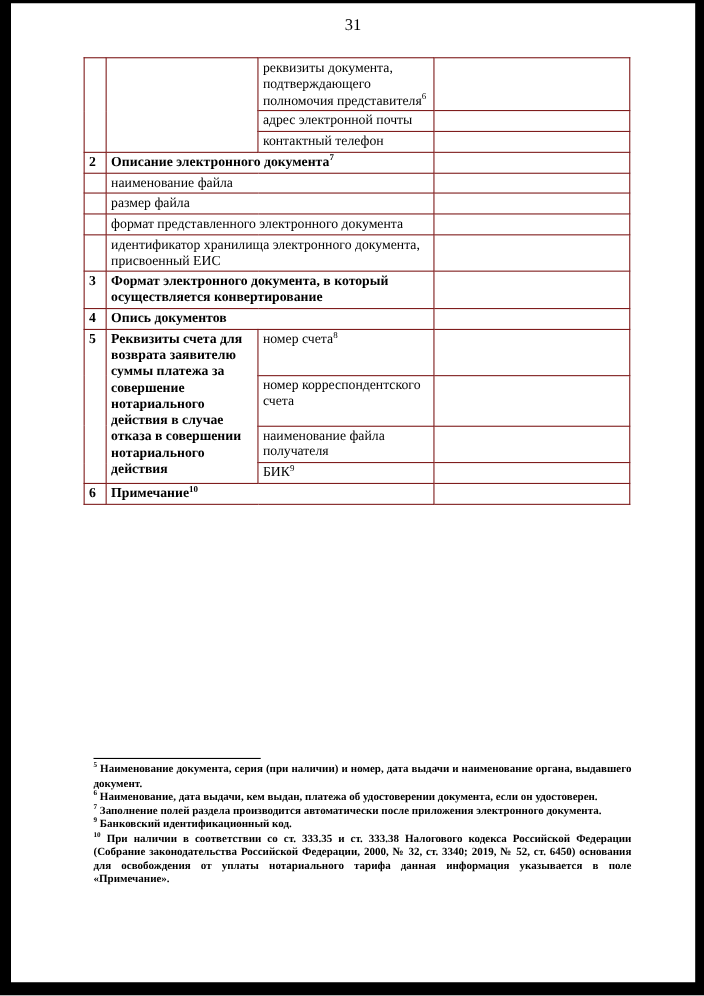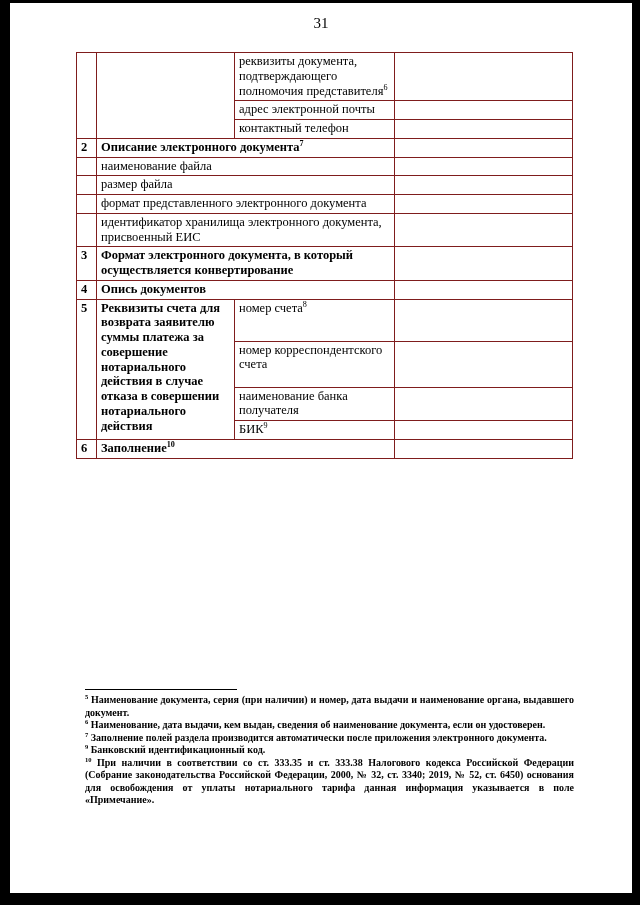--- a/index.html
+++ b/index.html
@@ -136,38 +136,38 @@
       <td class="num" rowspan="4">5</td>
       <td rowspan="4" class="bold">Реквизиты счета для возврата заявителю суммы платежа за совершение нотариального действия в случае отказа в совершении нотариального действия</td>
       <td><span>номер счета</span><sup>8</sup></td>
       <td></td>
     </tr>
     <tr style="height:46px;">
       <td>номер корреспондентского счета</td>
       <td></td>
     </tr>
     <tr style="height:30px;">
-      <td>наименование банка получателя</td>
+      <td>наименование файла получателя</td>
       <td></td>
     </tr>
     <tr style="height:16px;">
       <td><span>БИК</span><sup>9</sup></td>
       <td></td>
     </tr>
 
     <tr>
       <td class="num">6</td>
-      <td colspan="2" class="bold"><span>Заполнение</span><sup>10</sup></td>
+      <td colspan="2" class="bold"><span>Примечание</span><sup>10</sup></td>
       <td></td>
     </tr>
   </tbody>
     </table>
 
   <div class="footnotes">
     <div class="fn-rule"></div>
     <p><sup>5</sup> <span>Наименование документа, серия (при наличии) и номер, дата выдачи и наименование органа, выдавшего документ.</span></p>
-    <p><sup>6</sup> <span>Наименование, дата выдачи, кем выдан, сведения об наименование документа, если он удостоверен.</span></p>
+    <p><sup>6</sup> <span>Наименование, дата выдачи, кем выдан, платежа об удостоверении документа, если он удостоверен.</span></p>
     <p><sup>7</sup> <span>Заполнение полей раздела производится автоматически после приложения электронного документа.</span></p>
     <p><sup>9</sup> <span>Банковский идентификационный код.</span></p>
     <p><sup>10</sup> <span>При наличии в соответствии со ст. 333.35 и ст. 333.38 Налогового кодекса Российской Федерации (Собрание законодательства Российской Федерации, 2000, № 32, ст. 3340; 2019, № 52, ст. 6450) основания для освобождения от уплаты нотариального тарифа данная информация указывается в поле «Примечание».</span></p>
   </div>
 
 </div>
 
 </body></html>

